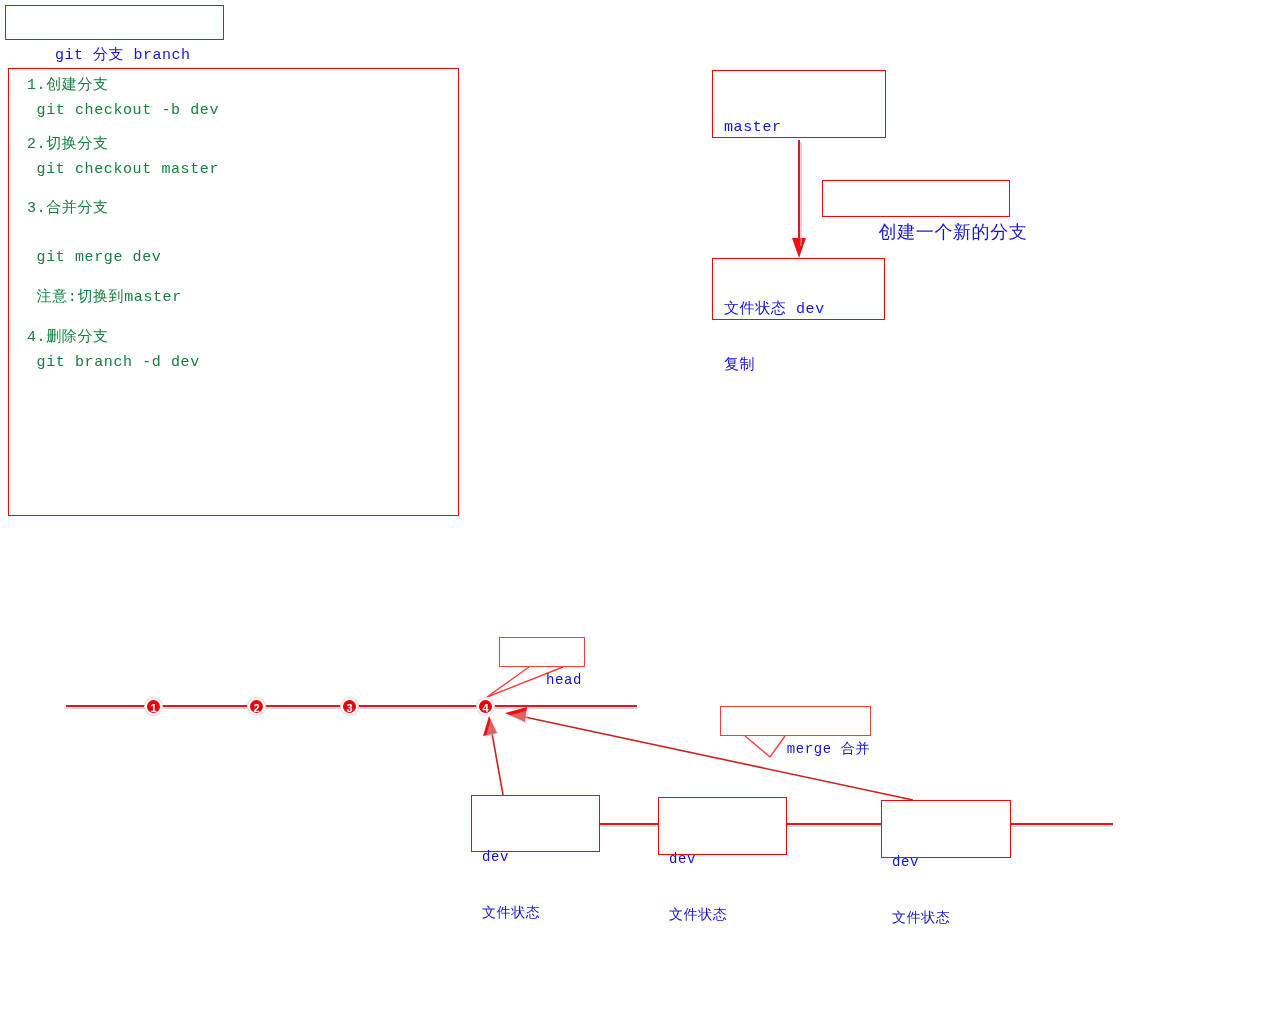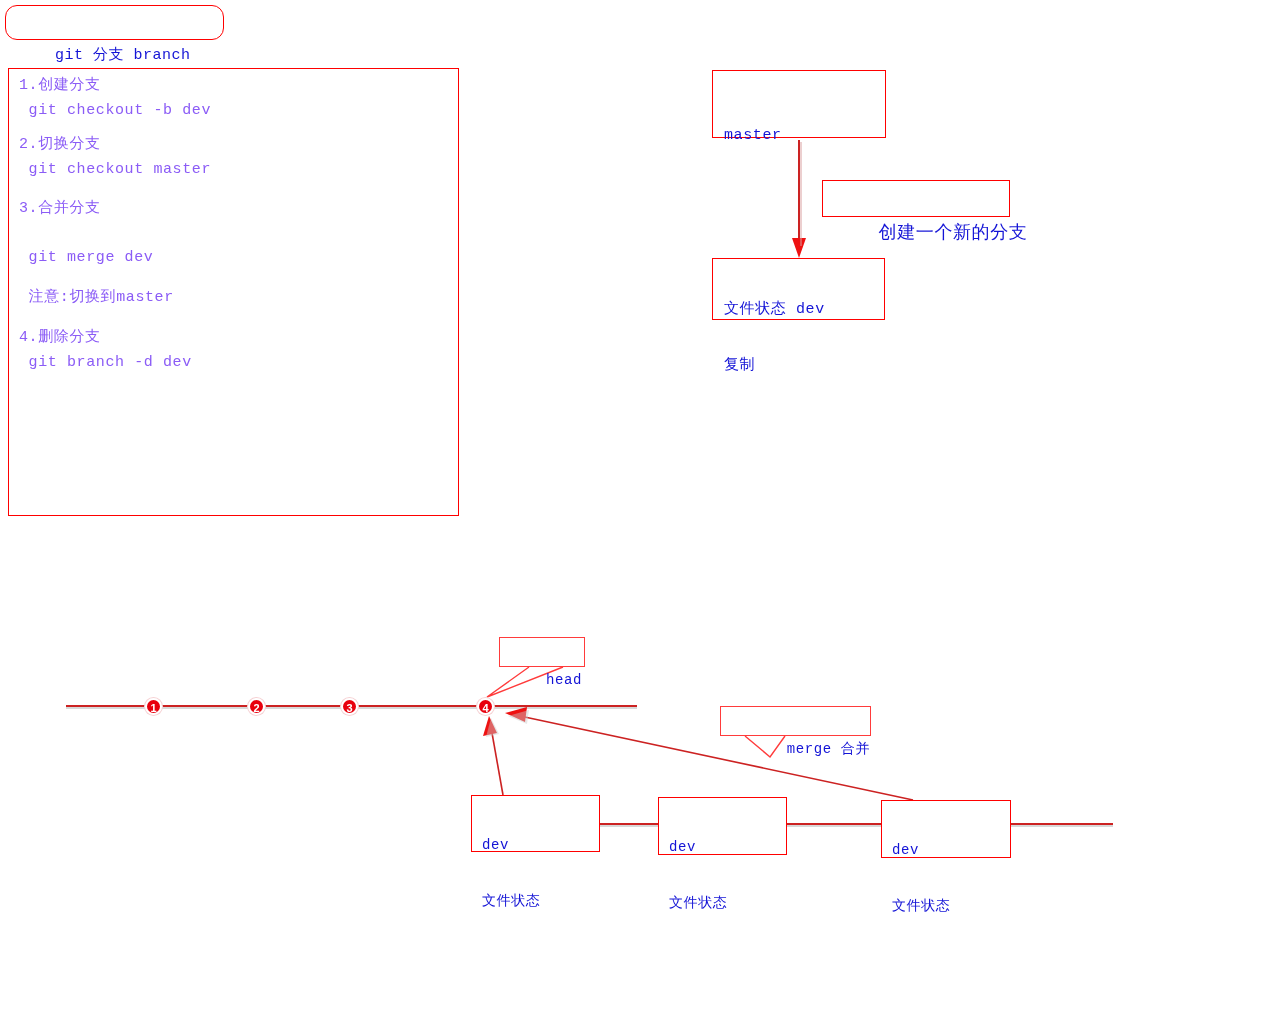--- a/index.html
+++ b/index.html
@@ -30,44 +30,44 @@
     font-family: "Liberation Mono", "DejaVu Sans Mono", monospace;
     white-space: pre;
   }
   .title-box {
     left: 5px; top: 5px;
     width: 219px; height: 35px;
     padding-left: 11px;
     font-size: 15px;
     line-height: 33px;
     letter-spacing: 0.5px;
-    border-radius: 12px;
   }
   .panel-box {
     left: 8px; top: 68px;
     width: 451px; height: 448px;
     background: #ffffff;
   }
   .panel-lines {
     position: absolute;
     left: 10px;
     top: 6px;
     width: 430px;
   }
   .panel-line {
-    color: #8b5cf6;
-    font-family: "Liberation Mono", "DejaVu Sans Mono", monospace;
-    font-size: 15px;
-    white-space: pre;
-    letter-spacing: 0.6px;
+    color: #15803d;
+    font-family: "Liberation Mono", "DejaVu Sans Mono", monospace;
+    font-size: 15px;
+    white-space: pre;
+    letter-spacing: 0.6px;
+    margin-left: 8px;
   }
   .master-box {
     left: 712px; top: 70px;
     width: 174px; height: 68px;
-    padding: 20px 0 0 11px;
+    padding: 12px 0 0 11px;
     font-size: 15px;
     letter-spacing: 0.6px;
   }
   .note-box {
     left: 822px; top: 180px;
     width: 188px; height: 37px;
     padding-left: 10px;
     font-size: 18px;
     line-height: 35px;
     letter-spacing: 0.6px;
@@ -126,21 +126,21 @@
   }
   .dev-box {
     position: absolute;
     border: 1px solid #ff0000;
     background: #ffffff;
     box-sizing: border-box;
     color: #1414d6;
     font-family: "Liberation Mono", "DejaVu Sans Mono", monospace;
     font-size: 14px;
     white-space: pre;
-    padding: 5px 0 0 10px;
+    padding: 17px 0 0 10px;
     z-index: 4;
   }
   .dev-box .row { display: block; line-height: 24px; letter-spacing: 0.6px; }
   .dev-box-1 { left: 471px; top: 795px; width: 129px; height: 57px; }
   .dev-box-2 { left: 658px; top: 797px; width: 129px; height: 58px; }
   .dev-box-3 { left: 881px; top: 800px; width: 130px; height: 58px; }
 
   svg.overlay {
     position: absolute;
     left: 0; top: 0;

